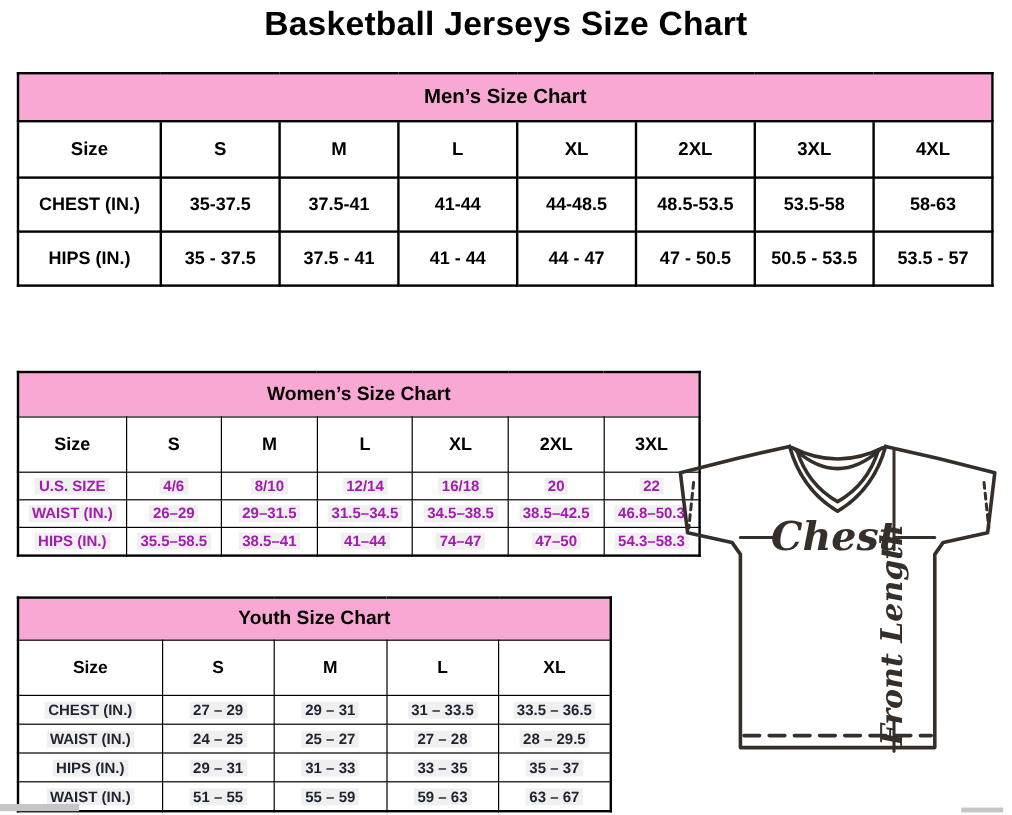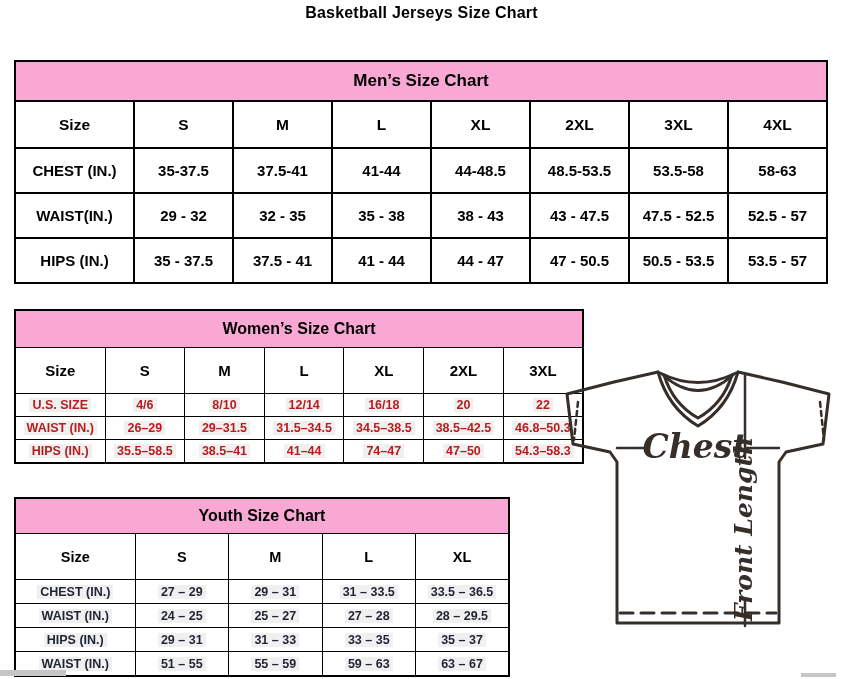--- a/index.html
+++ b/index.html
@@ -2,21 +2,21 @@
 <html><head>
 <meta charset="utf-8">
 <style>
   html,body{margin:0;padding:0;background:#ffffff;}
   .canvas{
     position:relative; width:843px; height:679px; background:#ffffff;
     font-family:"Liberation Sans", sans-serif; color:#000; overflow:hidden;
   }
   .page-title{
     position:absolute; top:4px; left:0; width:843px; margin:0;
-    text-align:center; font-size:16px; font-weight:bold; letter-spacing:.2px;
+    text-align:center; font-size:28px; font-weight:bold; letter-spacing:.2px;
   }
   .tbl-wrap{position:absolute;}
   .mens-wrap  {left:14px; top:60px;  width:814px;}
   .womens-wrap{left:14px; top:309px; width:570px;}
   .youth-wrap {left:14px; top:497px; width:496px;border-radius:30px;}
 
   table.chart-table{
     width:100%; border-collapse:collapse; table-layout:fixed;
     border:2px solid #000;
   }
@@ -29,21 +29,21 @@
   
   .mens td{border:2px solid #000; font-size:15px;}
   .mens td.tbl-title{height:38px; font-size:17px;}
   .mens tr.cols td{height:45px; font-size:15.5px;}
   .mens tr.data td{height:43px;}
 
   
   .womens td{border:1.5px solid #000;}
   .womens td.tbl-title{height:36px; font-size:16px;}
   .womens tr.cols td{height:45px; font-size:15px;}
-  .womens tr.data td{height:22px; font-size:12.5px; color:#b91c1c;}
+  .womens tr.data td{height:22px; font-size:12.5px; color:#a21caf;}
 
   
   .youth td{border:1.5px solid #000;}
   .youth td.tbl-title{height:34px; font-size:16px;}
   .youth tr.cols td{height:45px; font-size:14.5px;}
   .youth tr.data td{height:23px; font-size:12.5px; color:#1f2433;}
 
   .hl{background:#f0f0f0; padding:0 3px;}
 
   .jersey-diagram{position:absolute; left:558px; top:362px; width:282px; height:270px;}
@@ -89,30 +89,20 @@
             <td>CHEST (IN.)</td>
             <td>35-37.5</td>
             <td>37.5-41</td>
             <td>41-44</td>
             <td>44-48.5</td>
             <td>48.5-53.5</td>
             <td>53.5-58</td>
             <td>58-63</td>
           </tr>
           <tr class="data">
-            <td>WAIST(IN.)</td>
-            <td>29 - 32</td>
-            <td>32 - 35</td>
-            <td>35 - 38</td>
-            <td>38 - 43</td>
-            <td>43 - 47.5</td>
-            <td>47.5 - 52.5</td>
-            <td>52.5 - 57</td>
-          </tr>
-          <tr class="data">
             <td>HIPS (IN.)</td>
             <td>35 - 37.5</td>
             <td>37.5 - 41</td>
             <td>41 - 44</td>
             <td>44 - 47</td>
             <td>47 - 50.5</td>
             <td>50.5 - 53.5</td>
             <td>53.5 - 57</td>
           </tr>
         </tbody>

